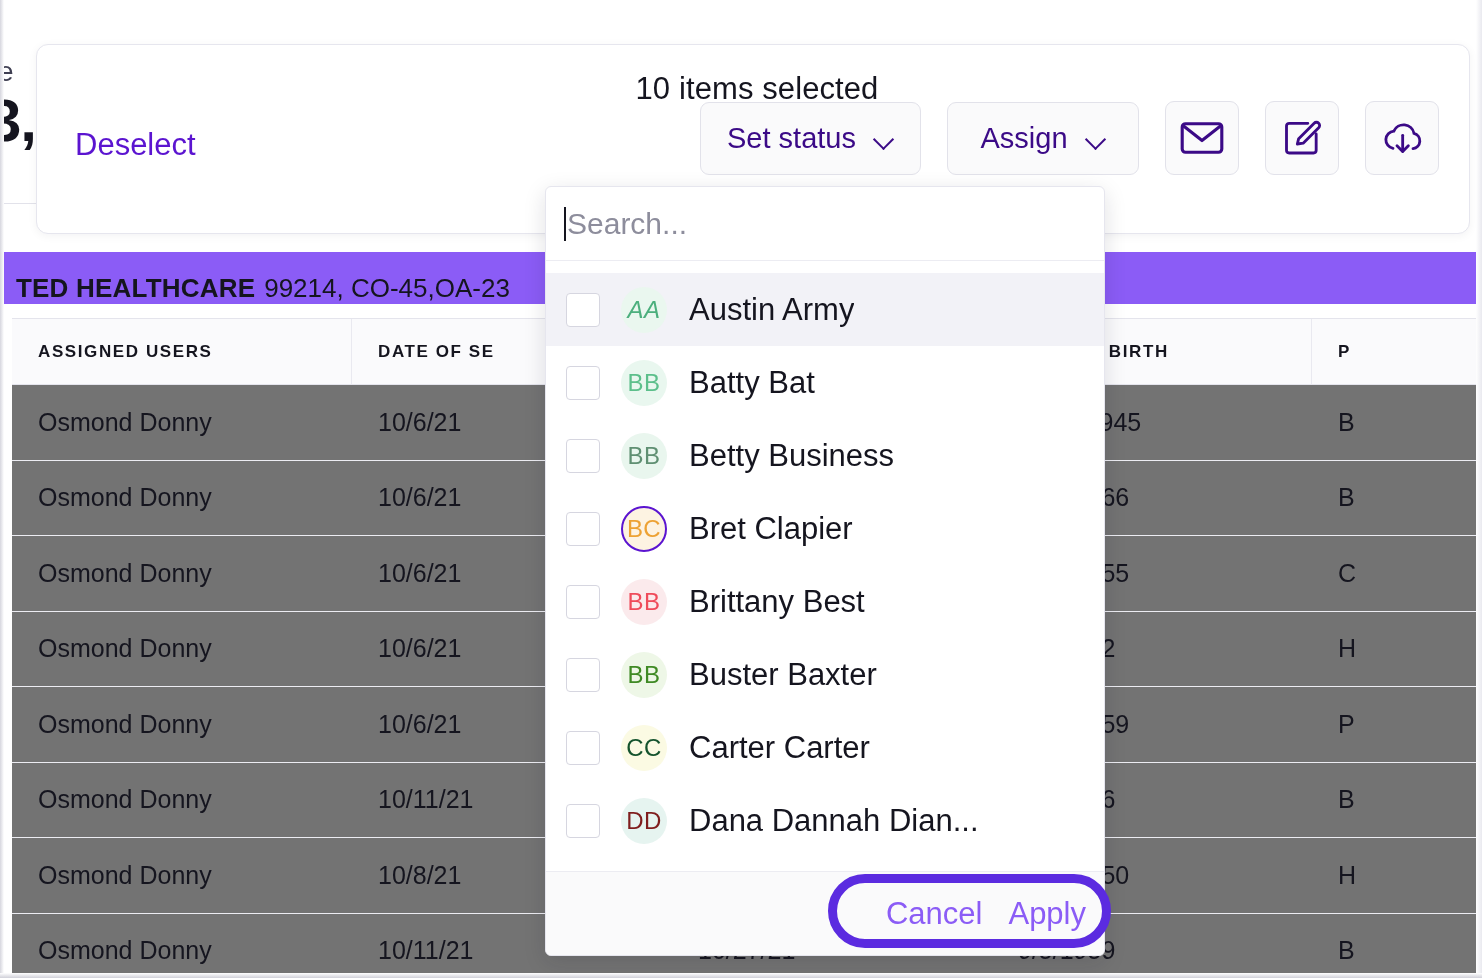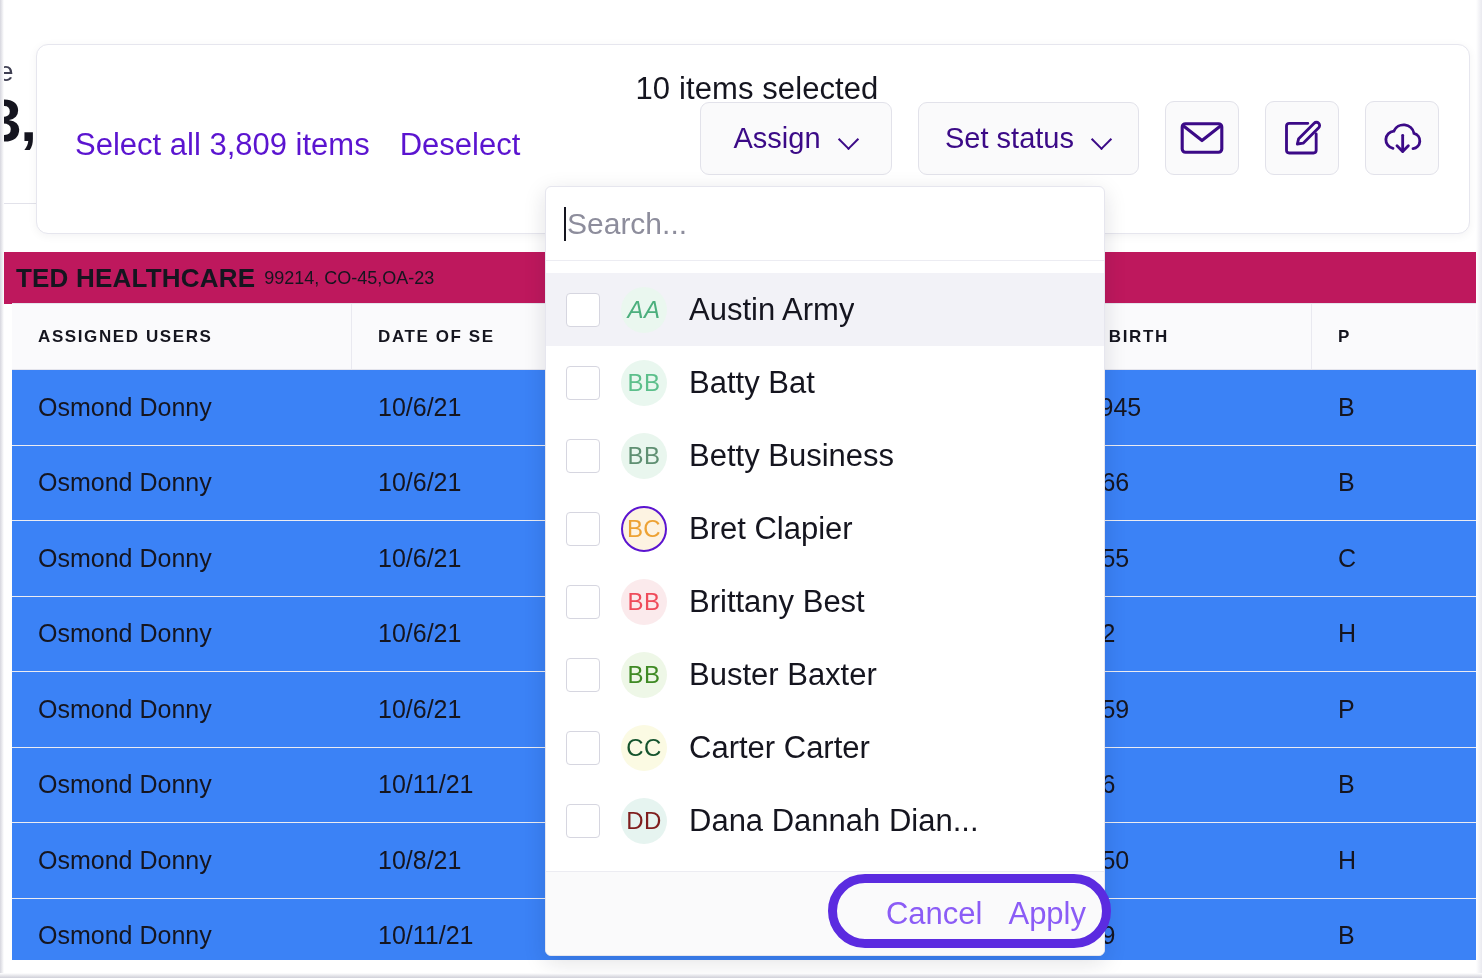--- a/index.html
+++ b/index.html
@@ -40,39 +40,39 @@
     position: absolute;
     left: 0; top: 203px; width: 52px; height: 1px;
     background: #e2e2ea;
   }
 
   
   .subtitle-row {
     position: absolute;
     left: 0; top: 252px;
     width: 1482px; height: 52px;
-    display: flex; align-items: center;
+    display: flex; align-items: flex-end;
     padding-left: 16px;
-    background: #be185d;
+    background: #8b5cf6;
     white-space: nowrap;
     overflow: hidden;
   }
   .subtitle-strong {
     font-size: 26px; font-weight: 700; color: #15151f; letter-spacing: .2px;
   }
   .subtitle-rest {
-    font-size: 18px; font-weight: 400; color: #15151f; margin-left: 9px;
+    font-size: 26px; font-weight: 400; color: #15151f; margin-left: 9px;
   }
 
   
   .table-wrap {
     position: absolute;
-    left: 12px; top: 303px;
+    left: 12px; top: 318px;
     width: 1470px; height: 657px;
-    background: #3b82f6;
+    background: #737373;
     border-top: 1px solid #e4e4ec;
     overflow: hidden;
   }
   .thead {
     display: flex;
     height: 66px;
     background: #fafafc;
     border-bottom: 1px solid #e4e4ec;
   }
   .th {
@@ -381,31 +381,30 @@
           <div class="td col-3">9/5/1959</div>
           <div class="td col-4">B</div>
         </div>
       </div>
   </div>
 
   <div class="bulk-card">
     <div class="bulk-inner">
       <div class="bulk-title">10 items selected</div>
       <div class="bulk-links">
-        <span class="bulk-link">Select all 3,809 items</span>
         <span class="bulk-link">Deselect</span>
       </div>
 
       <div class="bulk-actions">
         <div class="dd-btn">
+          <span class="lbl">Set status</span>
+          <span class="chev"></span>
+        </div>
+        <div class="dd-btn">
           <span class="lbl">Assign</span>
-          <span class="chev"></span>
-        </div>
-        <div class="dd-btn">
-          <span class="lbl">Set status</span>
           <span class="chev"></span>
         </div>
 
         <div class="icon-btn">
           <span>
             <svg width="44" height="34" viewBox="0 0 24 18" fill="none">
               <rect x="1.2" y="1.2" width="21.6" height="15.6" rx="1.8" stroke="#3b0a87" stroke-width="1.7"></rect>
               <path d="M1.6 2.2 L12 10.4 L22.4 2.2" stroke="#3b0a87" stroke-width="1.7" fill="none" stroke-linejoin="round"></path>
             </svg>
           </span>

